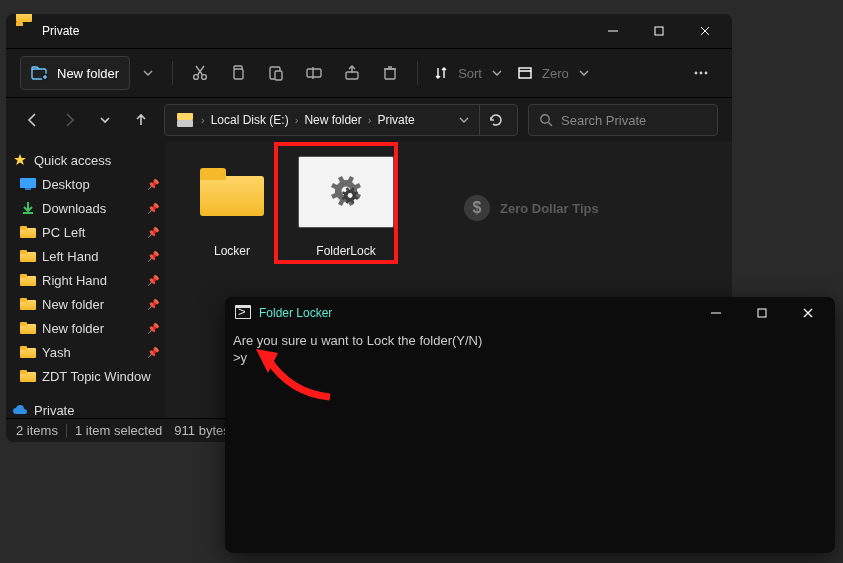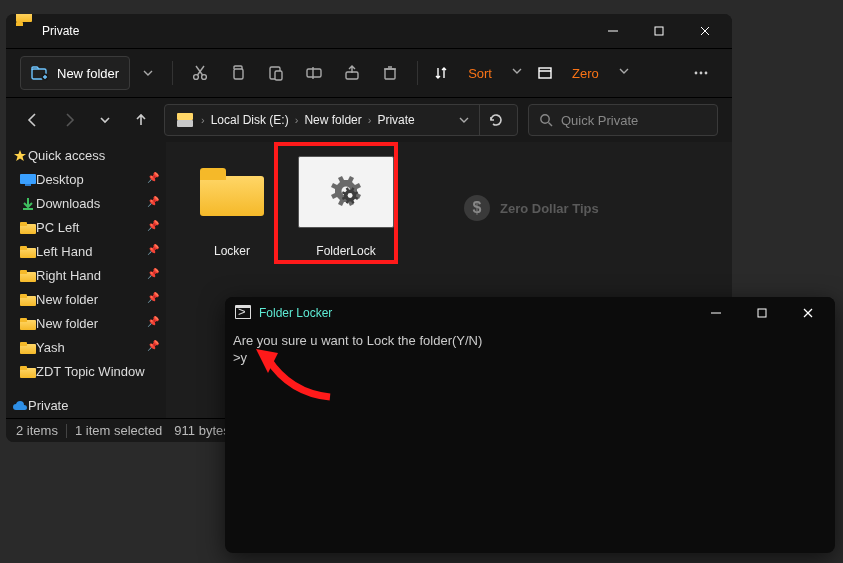--- a/index.html
+++ b/index.html
@@ -26,21 +26,21 @@
     gap: 4px; background: #191919;
   }
   .tbtn { height: 34px; min-width: 34px; border-radius: 4px; display: flex; align-items: center; justify-content: center; color: #bbb; }
   .tbtn svg { display: block; }
   .newfolder-btn {
     height: 34px; display: flex; align-items: center; gap: 8px; padding: 0 10px;
     border-radius: 4px; border: 1px solid #3a3a3a; color: #fff; background: #202020;
   }
   .chev { width: 28px; height: 34px; display: flex; align-items: center; justify-content: center; color: #aaa; }
   .tsep { width: 1px; height: 24px; background: #333; margin: 0 6px; }
-  .sortview { display: flex; gap: 20px; color: #f97316; font-size: 13px; padding: 0 6px; }
+  .sortview { display: flex; align-items: center; gap: 10px; color: #737373; font-size: 13px; padding: 0 6px; }
 
   .addrbar {
     height: 44px; display: flex; align-items: center; gap: 10px; padding: 0 14px;
   }
   .navbtn { width: 26px; height: 26px; display: flex; align-items: center; justify-content: center; color: #bbb; }
   .navbtn.dis { color: #555; }
   .crumb {
     flex: 1; height: 32px; border: 1px solid #3a3a3a; border-radius: 4px;
     display: flex; align-items: center; padding: 0 6px; gap: 2px; background: #1f1f1f;
   }
@@ -53,21 +53,21 @@
     width: 190px; height: 32px; border: 1px solid #3a3a3a; border-radius: 4px;
     display: flex; align-items: center; gap: 8px; padding: 0 10px; background: #1f1f1f; color: #888;
   }
 
   .body {
     flex: 1; display: flex; min-height: 0;
   }
   .sidebar {
     width: 160px; background: #191919; padding: 6px 0; overflow: hidden;
   }
-  .sb-item { height: 24px; display: flex; padding: 0 6px 0 14px; color: #ddd; font-size: 12px; }
+  .sb-item { height: 24px; display: flex; align-items: center; gap: 6px; padding: 0 6px 0 14px; color: #ddd; font-size: 12px; }
   .sb-item .ic { width: 16px; height: 16px; display: flex; align-items: center; justify-content: center; flex: 0 0 16px; }
   .sb-item .pin { color: #777; margin-left: auto; font-size: 10px; }
   .sb-item.header { padding-left: 6px; }
   .content {
     flex: 1; background: #1d1d1d; padding: 14px 18px; position: relative; color: #eee;
   }
   .files { display: flex; gap: 18px; }
   .file {
     width: 96px; display: flex; flex-direction: column; align-items: center; gap: 16px;
   }
@@ -308,21 +308,21 @@
             <path d="M3 5 L3 8 L6 8" fill="none" stroke="#ccc" stroke-width="1.6"></path>
           </svg>
       </span>
     </div>
 
     <div class="searchbox">
       <svg width="14" height="14" viewBox="0 0 14 14">
           <circle cx="6" cy="6" r="4.2" fill="none" stroke="#888" stroke-width="1.4"></circle>
           <line x1="9.5" y1="9.5" x2="13" y2="13" stroke="#888" stroke-width="1.4"></line>
         </svg>
-      <span>Quick Private</span>
+      <span>Search Private</span>
     </div>
   </div>
 
   <div class="body">
     <div class="sidebar">
       <div class="sb-item header">
         <span class="ic">
           <svg width="14" height="14" viewBox="0 0 14 14">
               <path d="M7 1 L8.6 5 L13 5 L9.5 7.6 L10.8 12 L7 9.4 L3.2 12 L4.5 7.6 L1 5 L5.4 5 Z" fill="#ffd24a"></path>
             </svg>

